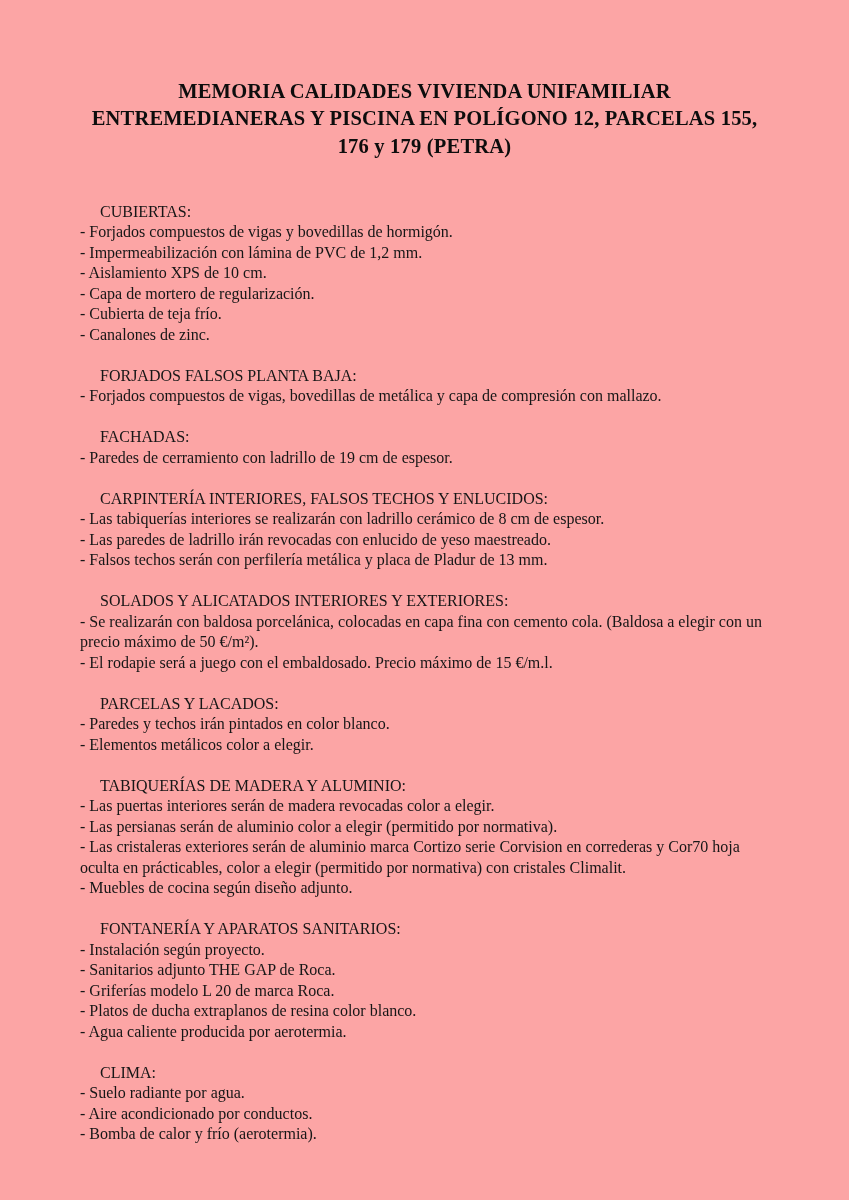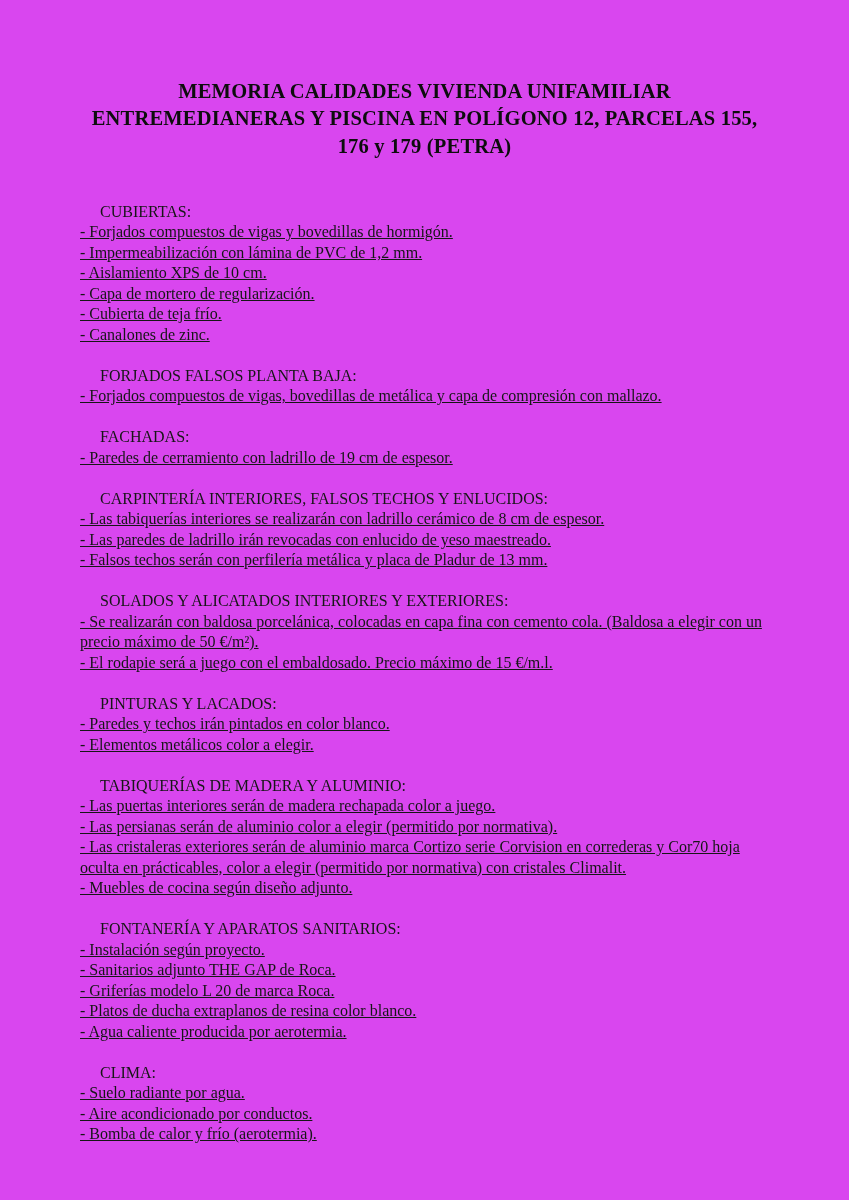--- a/index.html
+++ b/index.html
@@ -10,21 +10,21 @@
   body {
     height: 1200px;
     font-family: "Liberation Serif", "DejaVu Serif", serif;
     color: #161616;
     overflow: hidden;
   }
   .page {
     width: 849px;
     height: 1200px;
     padding: 78px 80px 40px 80px;
-    background: #d946ef;
+    background: #fca5a5;
   }
   h1.doc-title {
     text-align: center;
     font-size: 20.5px;
     font-weight: bold;
     line-height: 1.33;
     letter-spacing: 0.2px;
     color: #0d0d0d;
     margin-bottom: 42px;
   }
@@ -36,21 +36,20 @@
     font-weight: normal;
     line-height: 20.5px;
     color: #161616;
     margin-left: 20px;
   }
   p.item {
     font-size: 16px;
     font-weight: normal;
     line-height: 20.5px;
     color: #161616;
-    text-decoration: underline;
   }
 </style>
 </head>
 <body>
 
 <div class="page">
   <h1 class="doc-title">MEMORIA CALIDADES VIVIENDA UNIFAMILIAR ENTREMEDIANERAS Y PISCINA EN POLÍGONO 12, PARCELAS 155, 176 y 179 (PETRA)</h1>
 
   <div id="sections">
       <section class="section">
@@ -75,27 +74,27 @@
         <p class="item">- Las tabiquerías interiores se realizarán con ladrillo cerámico de 8 cm de espesor.</p>
         <p class="item">- Las paredes de ladrillo irán revocadas con enlucido de yeso maestreado.</p>
         <p class="item">- Falsos techos serán con perfilería metálica y placa de Pladur de 13 mm.</p>
       </section>
       <section class="section">
         <h2 class="heading">SOLADOS Y ALICATADOS INTERIORES Y EXTERIORES:</h2>
         <p class="item">- Se realizarán con baldosa porcelánica, colocadas en capa fina con cemento cola. (Baldosa a elegir con un precio máximo de 50 €/m²).</p>
         <p class="item">- El rodapie será a juego con el embaldosado. Precio máximo de 15 €/m.l.</p>
       </section>
       <section class="section">
-        <h2 class="heading">PINTURAS Y LACADOS:</h2>
+        <h2 class="heading">PARCELAS Y LACADOS:</h2>
         <p class="item">- Paredes y techos irán pintados en color blanco.</p>
         <p class="item">- Elementos metálicos color a elegir.</p>
       </section>
       <section class="section">
         <h2 class="heading">TABIQUERÍAS DE MADERA Y ALUMINIO:</h2>
-        <p class="item">- Las puertas interiores serán de madera rechapada color a juego.</p>
+        <p class="item">- Las puertas interiores serán de madera revocadas color a elegir.</p>
         <p class="item">- Las persianas serán de aluminio color a elegir (permitido por normativa).</p>
         <p class="item">- Las cristaleras exteriores serán de aluminio marca Cortizo serie Corvision en correderas y Cor70 hoja oculta en prácticables, color a elegir (permitido por normativa) con cristales Climalit.</p>
         <p class="item">- Muebles de cocina según diseño adjunto.</p>
       </section>
       <section class="section">
         <h2 class="heading">FONTANERÍA Y APARATOS SANITARIOS:</h2>
         <p class="item">- Instalación según proyecto.</p>
         <p class="item">- Sanitarios adjunto THE GAP de Roca.</p>
         <p class="item">- Griferías modelo L 20 de marca Roca.</p>
         <p class="item">- Platos de ducha extraplanos de resina color blanco.</p>

